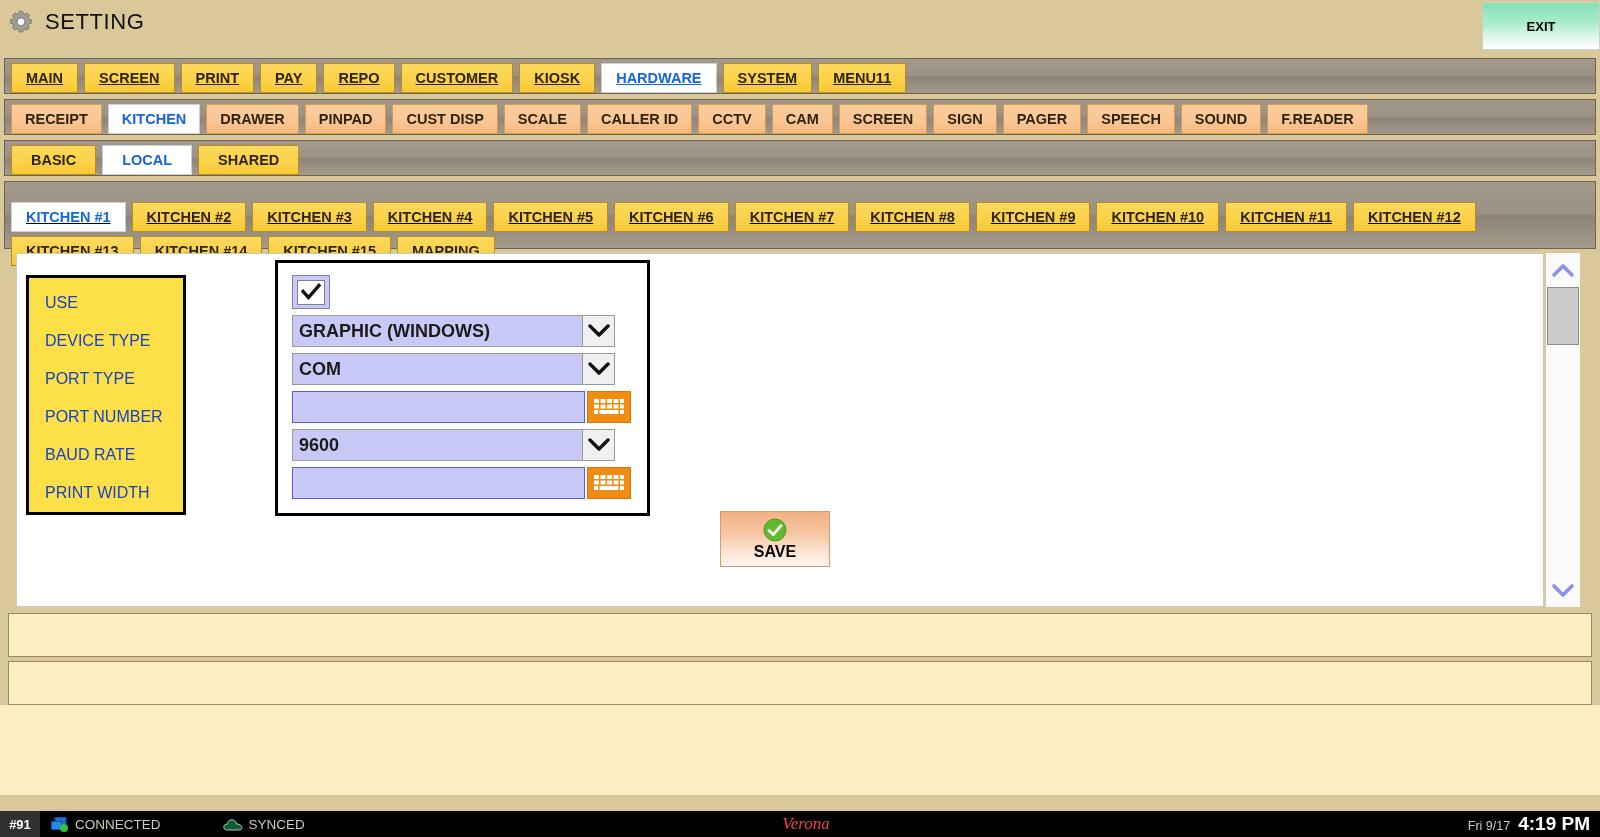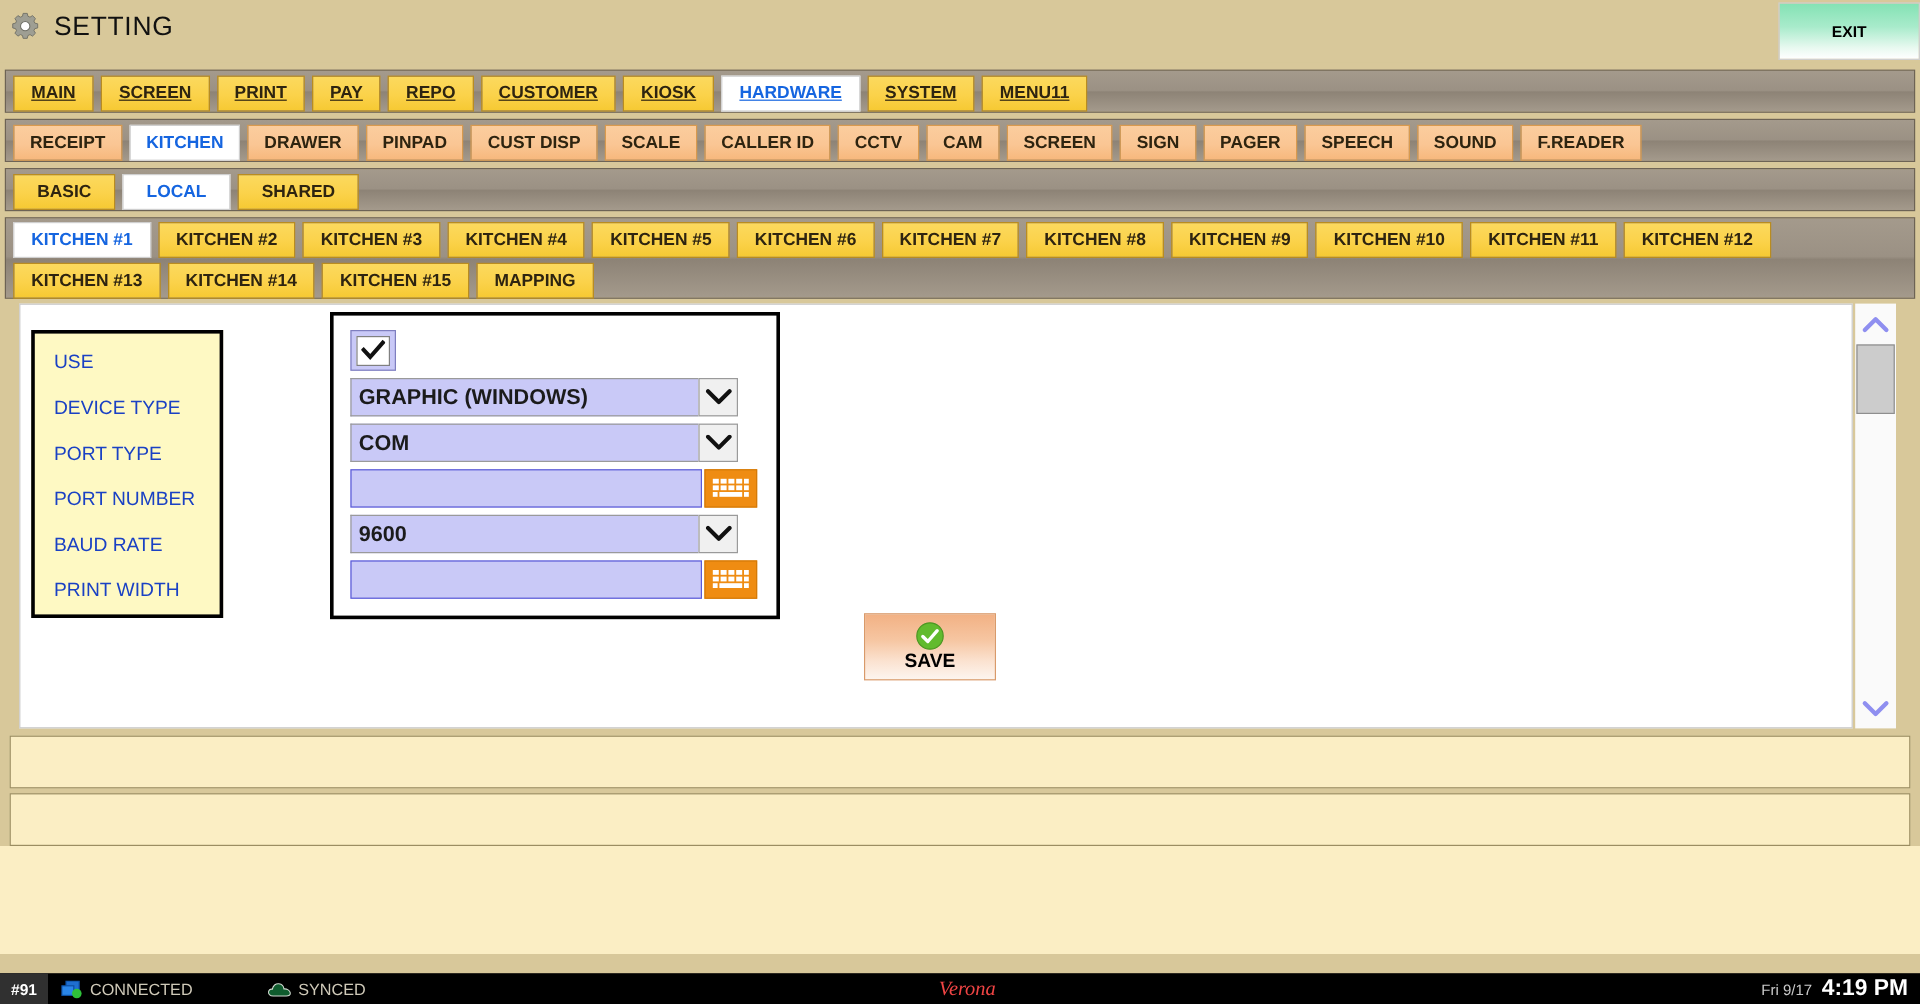--- a/index.html
+++ b/index.html
@@ -47,21 +47,21 @@
   .row2 { left: 4px; top: 99px; width: 1592px; height: 36px; }
   .row2 .tab { background: linear-gradient(to bottom,#fbcd9e 0%,#fac694 55%,#f7b87d 100%); padding: 0 13px; border-color: #d99a4e; }
   .row2 .tab.active { background: #fff; color: #1565e0; border-color: #cfcfcf; }
 
   .row3 { left: 4px; top: 140px; width: 1592px; height: 36px; }
   .row3 .tab { background: linear-gradient(to bottom,#fbd95e 0%,#fbd24a 55%,#f6c933 100%); padding: 0 19px; }
   .row3 .tab.active { background: #fff; color: #1565e0; border-color: #cfcfcf; }
 
   .row4 {
     left: 4px; top: 181px; width: 1592px; height: 68px;
-    flex-wrap: wrap; align-content: flex-start; padding-top: 3px;
+    flex-wrap: wrap; align-content: flex-start; padding-top: 20px; text-decoration: underline;
   }
   .row4 .tab { padding: 0 14px; margin-bottom: 4px;
     background: linear-gradient(to bottom,#fbd95e 0%,#fbd24a 55%,#f6c933 100%); }
   .row4 .tab.active { background: #fff; color: #1565e0; border-color: #cfcfcf; }
 
   
   .content {
     position: absolute; left: 16px; top: 253px; width: 1528px; height: 354px;
     background: #fff; border: 1px solid #c9c9c9;
   }
@@ -72,21 +72,21 @@
   .scroll-arrow { width: 34px; height: 34px; display: flex; align-items: center; justify-content: center; cursor: pointer; }
   .scroll-thumb {
     position: absolute; left: 1px; top: 34px; width: 32px; height: 58px;
     background: #cccccc; border: 1px solid #8e8e8e; cursor: pointer;
   }
   .scroll-down { position: absolute; left: 0; bottom: 0; }
 
   
   .label-box {
     position: absolute; left: 9px; top: 21px; width: 160px; height: 240px;
-    border: 3px solid #000; background: #fef9c3;
+    border: 3px solid #000; background: #fde047;
     padding: 16px 0 0 16px;
   }
   .lbl { font-size: 16px; color: #1a41c4; margin-bottom: 20px; white-space: nowrap; }
 
   
   .field-box {
     position: absolute; left: 258px; top: 6px; width: 375px; height: 256px;
     border: 3px solid #000; background: #fff;
     padding: 12px 0 0 14px;
   }

